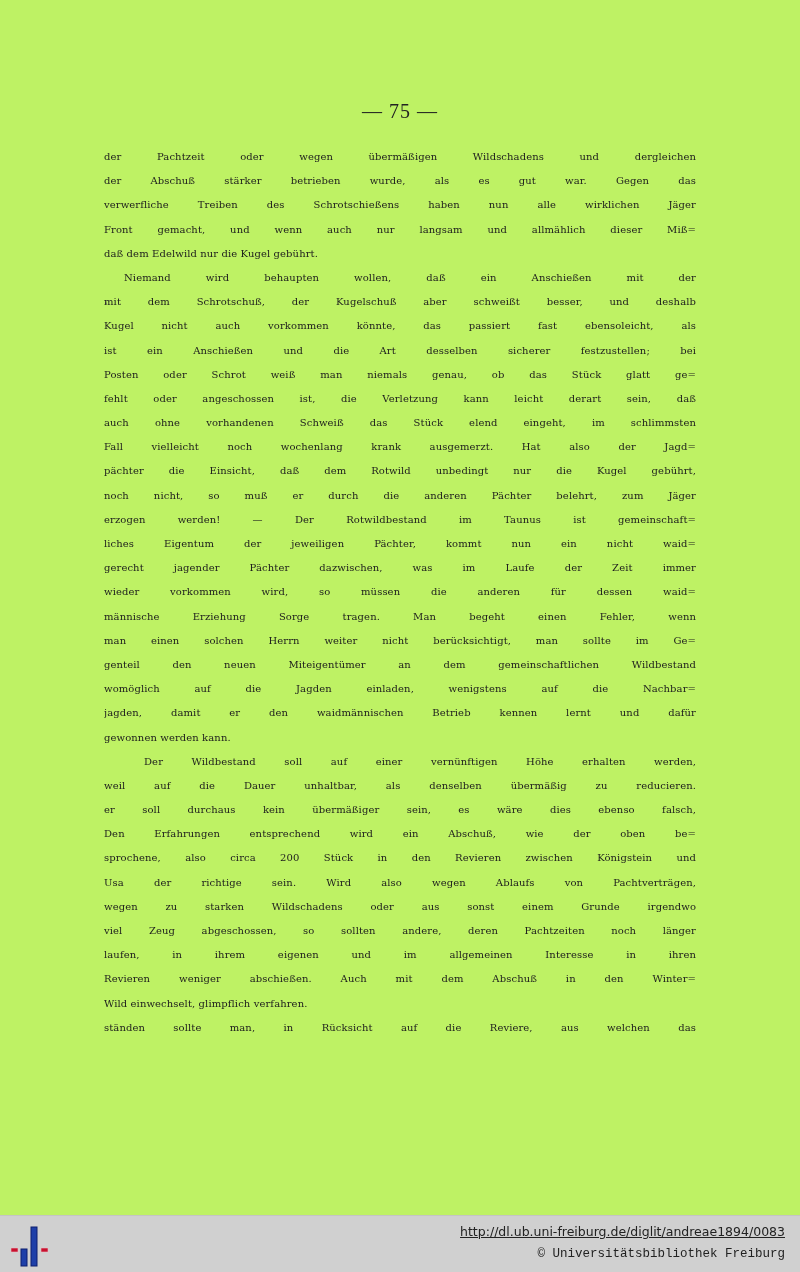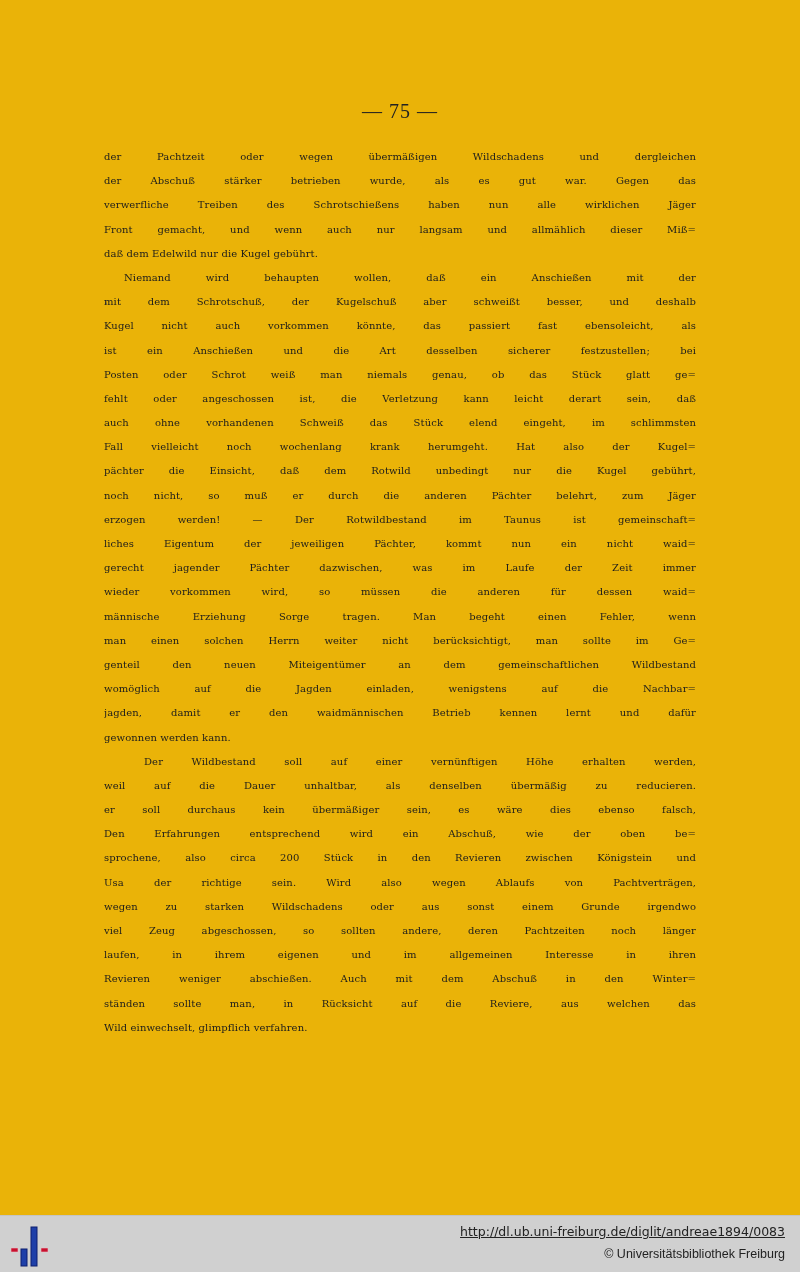--- a/index.html
+++ b/index.html
@@ -4,21 +4,21 @@
 <style>
   html, body { margin: 0; padding: 0; }
   body {
     width: 800px; height: 1272px; overflow: hidden;
     background: #ffffff; position: relative;
     font-family: "DejaVu Serif", serif;
     color: #1a1a1a;
   }
   .page {
     position: absolute; left: 0; top: 0; width: 800px; height: 1215px;
-    background: #eab308;
+    background: #bef264;
   }
   .page-number {
     position: absolute; top: 100px; left: 0; width: 800px;
     text-align: center; font-family: "Liberation Serif", serif;
     font-size: 20px; letter-spacing: 1px; color: #222;
   }
   .text-block {
     position: absolute; left: 104px; top: 145px; width: 592px;
   }
   .line {
@@ -38,21 +38,21 @@
     position: absolute; left: 0; top: 1215px; width: 800px; height: 57px;
     background: #d0d0d0; border-top: 1px solid #c4c4c4;
   }
   .logo { position: absolute; left: 8px; top: 8px; width: 46px; height: 44px; }
   .footer-url {
     position: absolute; right: 15px; top: 8px;
     font-family: "DejaVu Sans", sans-serif; font-size: 12.5px; color: #222; text-decoration: underline;
   }
   .footer-copy {
     position: absolute; right: 15px; top: 31px;
-    font-family: Liberation Sans, sans-serif; font-size: 12.5px; color: #222;
+    font-family: Liberation Mono, monospace; font-size: 12.5px; color: #222;
   }
 </style>
 </head>
 <body>
 
 <div class="page">
   <div class="page-number">— 75 —</div>
 
   <span class="stray-dot">·</span>
 
@@ -67,21 +67,21 @@
     </div>
 
     <div>
       <span class="line indent-sm">Niemand wird behaupten wollen, daß ein Anschießen mit der</span>
       <span class="line">mit dem Schrotschuß, der Kugelschuß aber schweißt besser, und deshalb</span>
       <span class="line">Kugel nicht auch vorkommen könnte, das passiert fast ebensoleicht, als</span>
       <span class="line">ist ein Anschießen und die Art desselben sicherer festzustellen; bei</span>
       <span class="line">Posten oder Schrot weiß man niemals genau, ob das Stück glatt ge=</span>
       <span class="line">fehlt oder angeschossen ist, die Verletzung kann leicht derart sein, daß</span>
       <span class="line">auch ohne vorhandenen Schweiß das Stück elend eingeht, im schlimmsten</span>
-      <span class="line">Fall vielleicht noch wochenlang krank herumgeht. Hat also der Kugel=</span>
+      <span class="line">Fall vielleicht noch wochenlang krank ausgemerzt. Hat also der Jagd=</span>
       <span class="line">pächter die Einsicht, daß dem Rotwild unbedingt nur die Kugel gebührt,</span>
       <span class="line">noch nicht, so muß er durch die anderen Pächter belehrt, zum Jäger</span>
       <span class="line">erzogen werden! — Der Rotwildbestand im Taunus ist gemeinschaft=</span>
       <span class="line">liches Eigentum der jeweiligen Pächter, kommt nun ein nicht waid=</span>
       <span class="line">gerecht jagender Pächter dazwischen, was im Laufe der Zeit immer</span>
       <span class="line">wieder vorkommen wird, so müssen die anderen für dessen waid=</span>
       <span class="line">männische Erziehung Sorge tragen. Man begeht einen Fehler, wenn</span>
       <span class="line">man einen solchen Herrn weiter nicht berücksichtigt, man sollte im Ge=</span>
       <span class="line">genteil den neuen Miteigentümer an dem gemeinschaftlichen Wildbestand</span>
       <span class="line">womöglich auf die Jagden einladen, wenigstens auf die Nachbar=</span>
@@ -93,22 +93,22 @@
       <span class="line indent-lg">Der Wildbestand soll auf einer vernünftigen Höhe erhalten werden,</span>
       <span class="line">weil auf die Dauer unhaltbar, als denselben übermäßig zu reducieren.</span>
       <span class="line">er soll durchaus kein übermäßiger sein, es wäre dies ebenso falsch,</span>
       <span class="line">Den Erfahrungen entsprechend wird ein Abschuß, wie der oben be=</span>
       <span class="line">sprochene, also circa 200 Stück in den Revieren zwischen Königstein und</span>
       <span class="line">Usa der richtige sein. Wird also wegen Ablaufs von Pachtverträgen,</span>
       <span class="line">wegen zu starken Wildschadens oder aus sonst einem Grunde irgendwo</span>
       <span class="line">viel Zeug abgeschossen, so sollten andere, deren Pachtzeiten noch länger</span>
       <span class="line">laufen, in ihrem eigenen und im allgemeinen Interesse in ihren</span>
       <span class="line">Revieren weniger abschießen. Auch mit dem Abschuß in den Winter=</span>
+      <span class="line last">Wild einwechselt, glimpflich verfahren.</span>
       <span class="line">ständen sollte man, in Rücksicht auf die Reviere, aus welchen das</span>
-      <span class="line last">Wild einwechselt, glimpflich verfahren.</span>
     </div>
   </div>
 </div>
 
 <div class="footer">
   <svg class="logo" viewBox="0 0 46 44">
     <rect x="3" y="24" width="7" height="4" fill="#c8102e" stroke="#e8c0c8" stroke-width="0.6"></rect>
     <rect x="13" y="25" width="6" height="17" fill="#1e3fa8" stroke="#0c1f6e" stroke-width="1"></rect>
     <rect x="23" y="3" width="6" height="39" fill="#1e3fa8" stroke="#0c1f6e" stroke-width="1"></rect>
     <rect x="33" y="24" width="7" height="4" fill="#c8102e" stroke="#e8c0c8" stroke-width="0.6"></rect>

